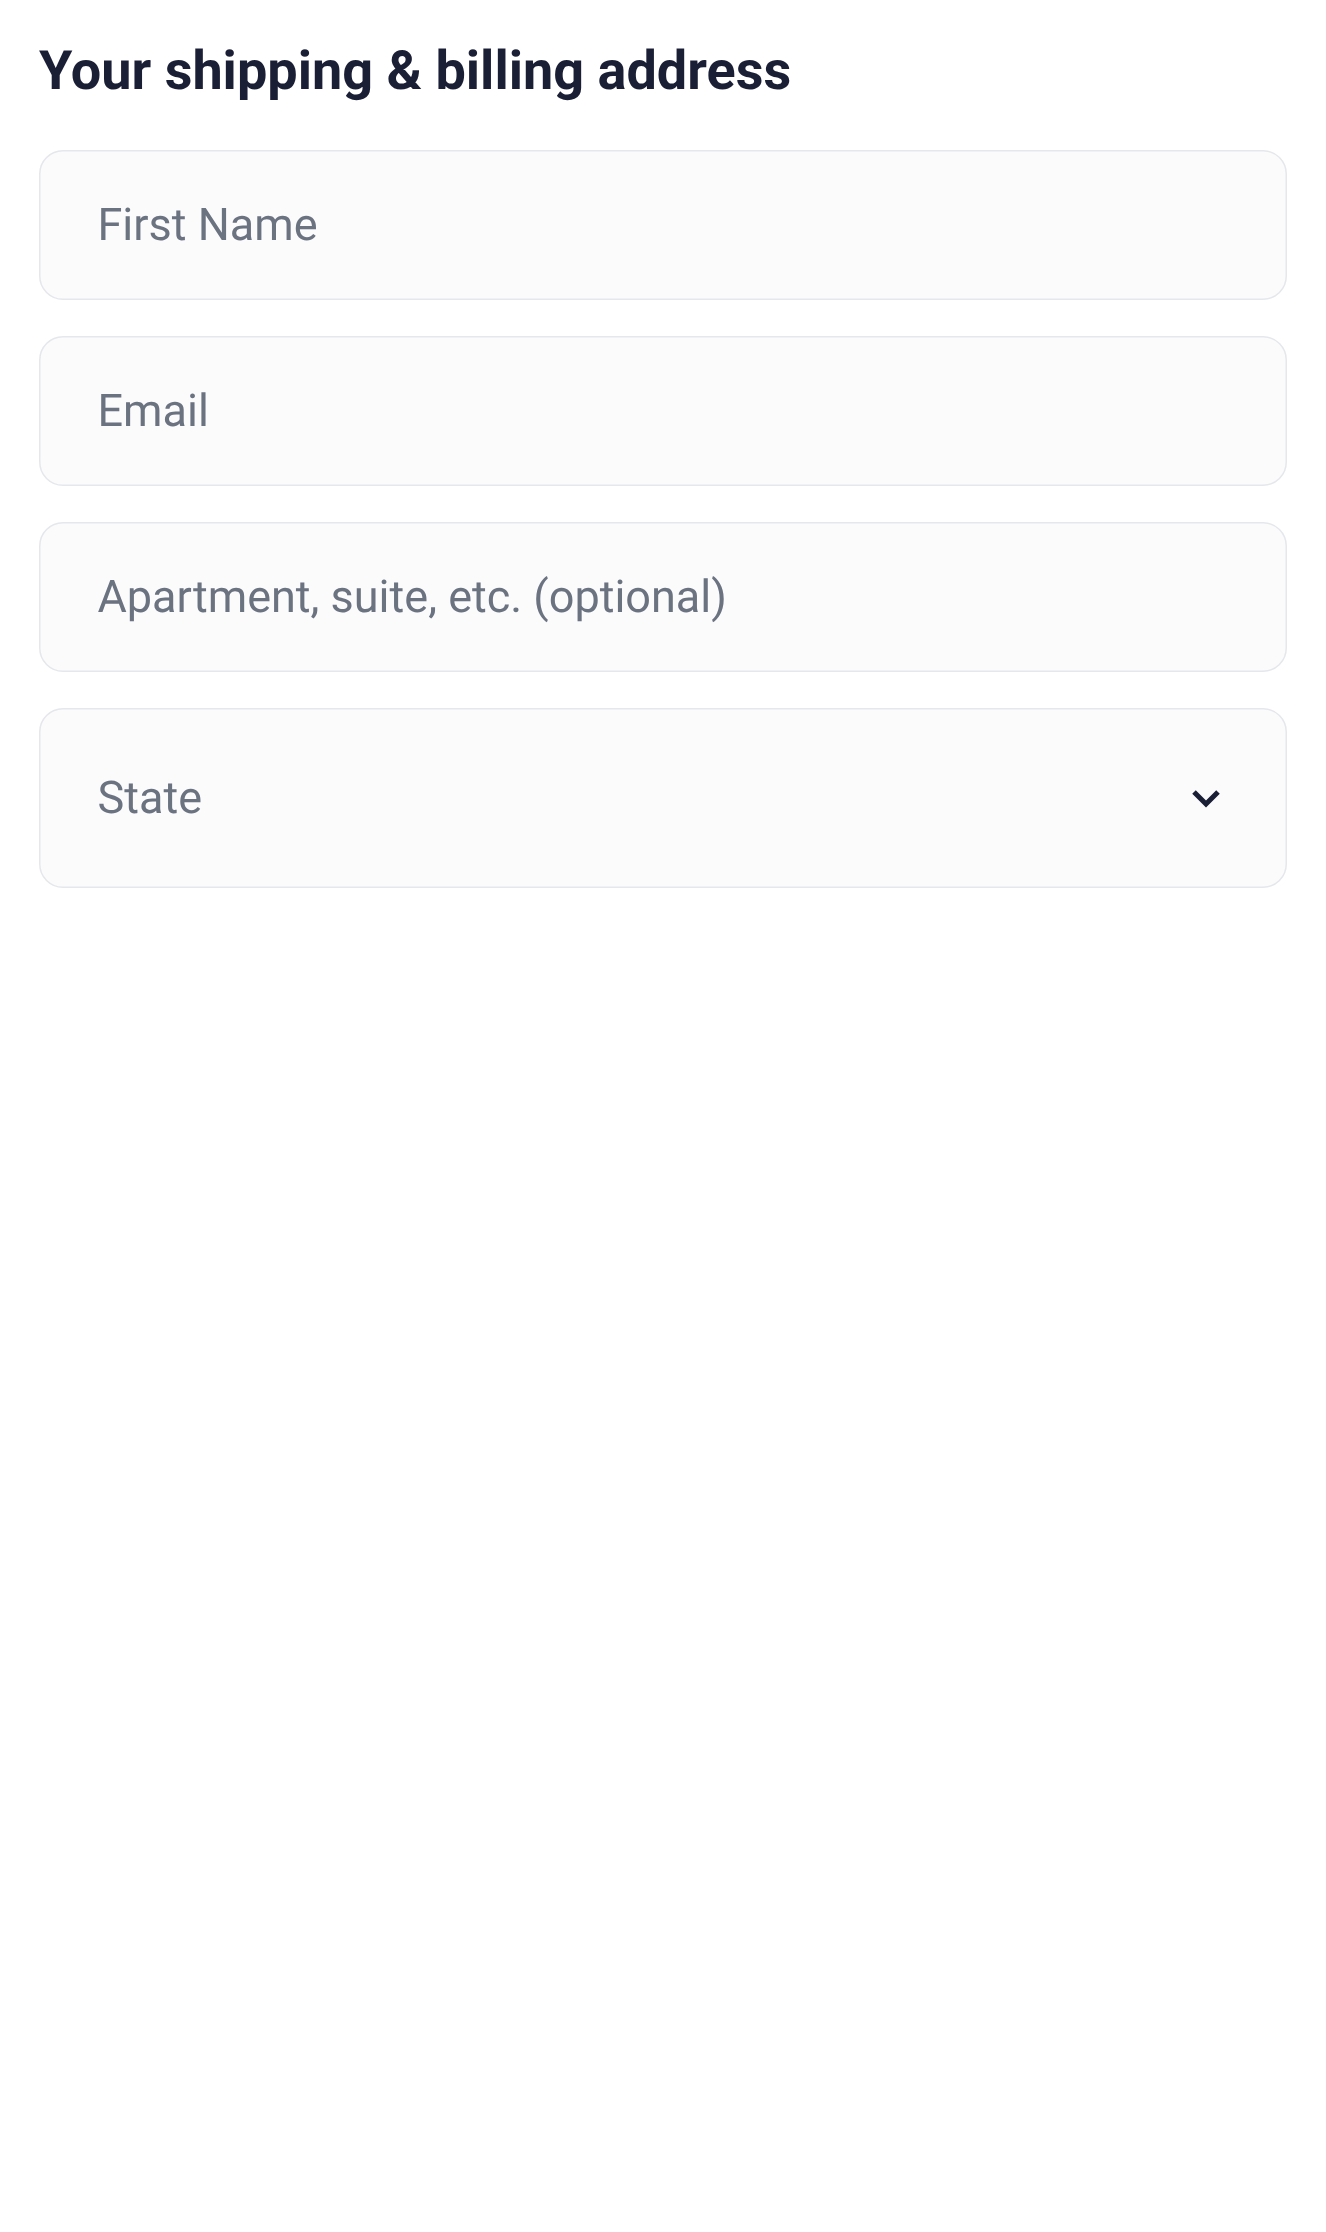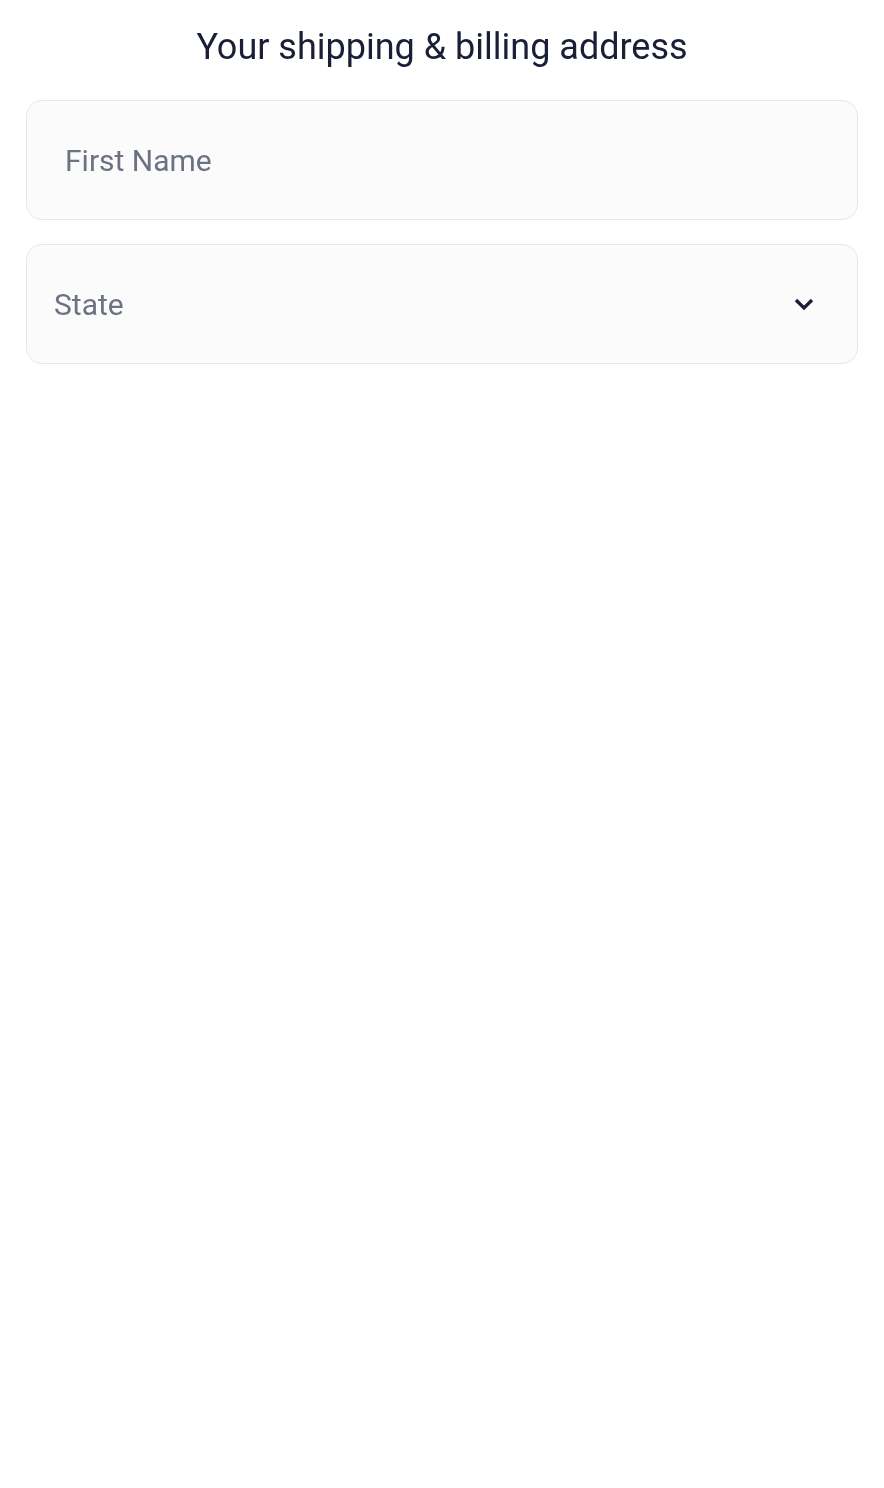--- a/index.html
+++ b/index.html
@@ -8,53 +8,52 @@
       padding: 0;
     }
     body {
       font-family: -apple-system, BlinkMacSystemFont, "Segoe UI", Roboto, Helvetica, Arial, sans-serif;
       background: #ffffff;
       width: 884px;
       padding: 26px;
     }
     .form-heading {
       font-size: 36px;
-      font-weight: 400;
+      font-weight: 700;
       color: #1a1f36;
       margin-bottom: 32px;
-      text-align: center;
     }
     .form-fields {
       display: flex;
       flex-direction: column;
       gap: 24px;
     }
     .field-wrapper {
       position: relative;
       width: 100%;
     }
     .text-input {
       width: 100%;
-      height: 120px;
+      height: 100px;
       padding: 0 38px;
       background: #fbfbfc;
       border: 1.5px solid #e5e7eb;
       border-radius: 16px;
       font-size: 30px;
       color: #1a1f36;
       font-family: inherit;
       outline: none;
     }
     .text-input::placeholder {
       color: #6b7280;
     }
     .select-input {
       width: 100%;
       height: 120px;
-      padding: 0 80px 0 27px;
+      padding: 0 80px 0 38px;
       background: #fbfbfc;
       border: 1.5px solid #e5e7eb;
       border-radius: 16px;
       font-size: 30px;
       color: #6b7280;
       font-family: inherit;
       outline: none;
       appearance: none;
       -webkit-appearance: none;
       -moz-appearance: none;
@@ -85,22 +84,28 @@
 
 <h2 class="form-heading">Your shipping &amp; billing address</h2>
 
 <div class="form-fields">
 
   <div class="field-wrapper">
     <input type="text" class="text-input" placeholder="First Name" style="">
   </div>
 
 
+  <div class="field-wrapper">
+    <input type="email" class="text-input" placeholder="Email" style="">
+  </div>
 
 
+  <div class="field-wrapper">
+    <input type="text" class="text-input" placeholder="Apartment, suite, etc. (optional)" style="">
+  </div>
 
 
   <div class="field-wrapper">
     <select class="select-input">
       <option value="" disabled="" selected="">State</option>
     </select>
     <span class="chevron-icon">
       <svg viewBox="0 0 24 24">
           <polyline points="6 9 12 15 18 9"></polyline>
         </svg>

